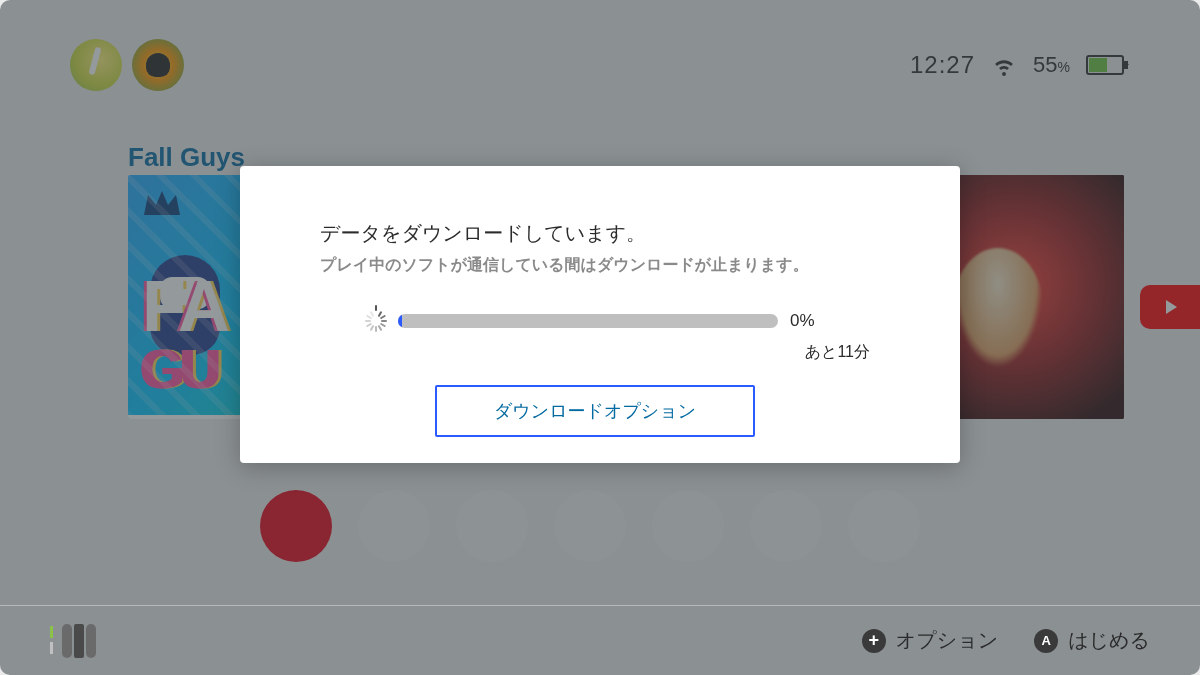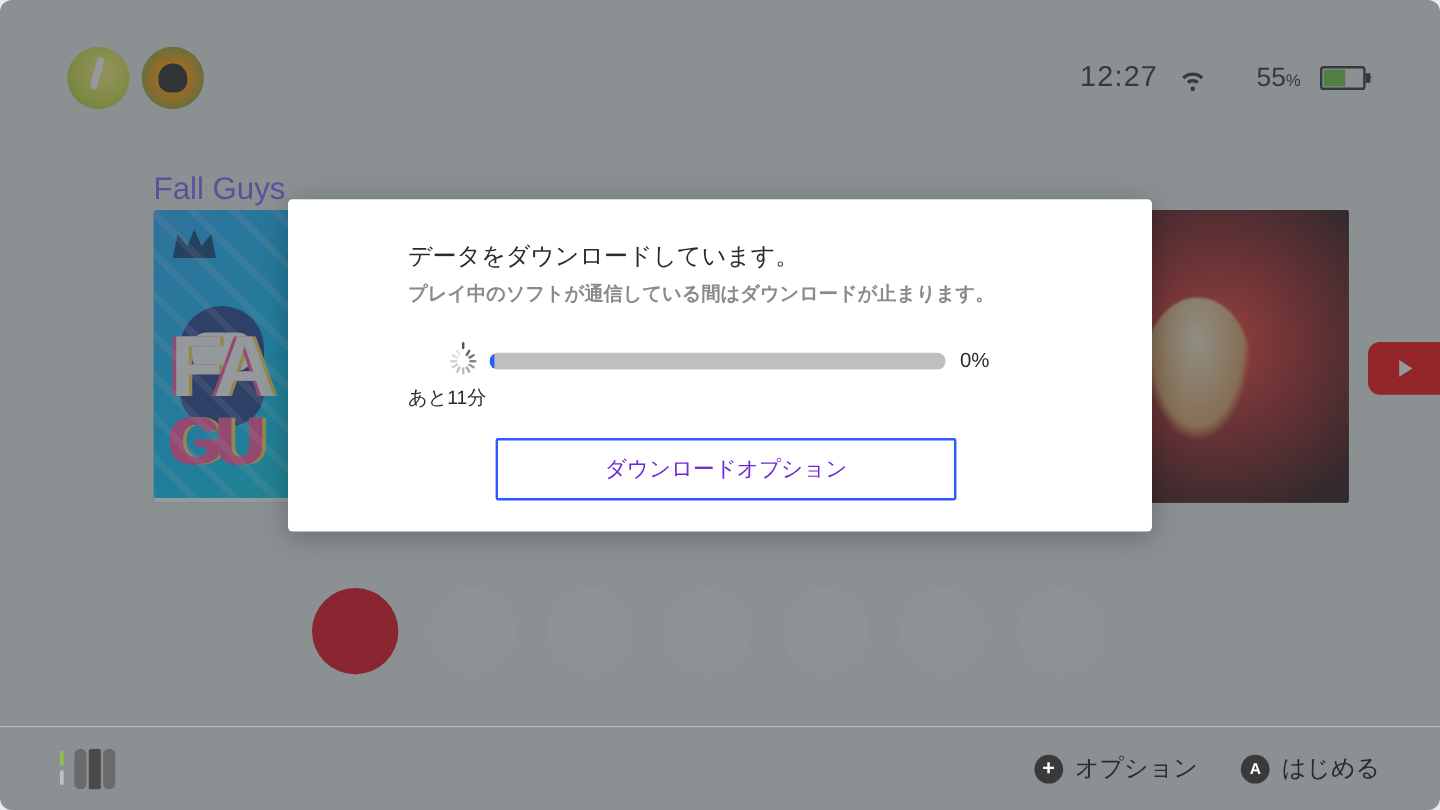--- a/index.html
+++ b/index.html
@@ -1,35 +1,35 @@
 <!DOCTYPE html>
 <html><head>
   <meta charset="utf-8">
   <style>
     * { margin: 0; padding: 0; box-sizing: border-box; }
     html, body { width: 1200px; height: 675px; overflow: hidden; font-family: -apple-system, BlinkMacSystemFont, "Hiragino Sans", "Yu Gothic", sans-serif; }
     body { background: #ebebeb; position: relative; border-radius: 10px; }
 
     
-    .status-bar { position: absolute; top: 35px; left: 0; right: 0; height: 60px; display: flex; align-items: center; padding: 0 56px; }
+    .status-bar { position: absolute; top: 35px; left: 0; right: 0; height: 60px; display: flex; align-items: center; padding: 0 70px; }
     .avatars { display: flex; gap: 10px; }
     .avatar { width: 52px; height: 52px; border-radius: 50%; }
     .avatar-1 { background: radial-gradient(circle at 60% 40%, #fff176 0%, #cddc39 60%, #8bc34a 100%); position: relative; }
     .avatar-1::after { content: ""; position: absolute; top: 8px; left: 22px; width: 6px; height: 28px; background: #fff; border-radius: 3px; transform: rotate(15deg); }
     .avatar-2 { background: radial-gradient(circle at 50% 50%, #ffeb3b 0%, #ff9800 40%, #4caf50 100%); position: relative; }
     .avatar-2::after { content: ""; position: absolute; top: 14px; left: 14px; width: 24px; height: 24px; background: #212121; border-radius: 50% 50% 40% 40%; }
     .status-right { margin-left: auto; display: flex; align-items: center; gap: 16px; color: #2b2b2b; font-size: 24px; font-weight: 400; }
     .clock { letter-spacing: 1px; }
     .wifi-icon svg { width: 26px; height: 26px; display: block; }
-    .battery-pct { font-size: 22px; margin-left: 24px; }
+    .battery-pct { font-size: 22px; }
     .battery-pct .pct-sym { font-size: 14px; }
     .battery-icon svg { width: 44px; height: 24px; display: block; }
 
     
-    .game-title-label { position: absolute; top: 142px; left: 128px; color: #8b5cf6; font-size: 26px; font-weight: 400; }
+    .game-title-label { position: absolute; top: 142px; left: 128px; color: #0369a1; font-size: 26px; font-weight: 700; }
     .game-row { position: absolute; top: 175px; left: 128px; right: 0; height: 246px; display: flex; gap: 12px; }
     .game-tile { width: 244px; height: 244px; border-radius: 2px; flex-shrink: 0; position: relative; overflow: hidden; }
     .tile-1 { background: linear-gradient(135deg, #1fa9ff 0%, #00c4ff 50%, #00e0c0 100%); }
     .tile-1 .crown { position: absolute; top: 14px; left: 14px; width: 40px; height: 28px; }
     .tile-1 .crown svg { width: 40px; height: 28px; }
     .tile-1 .fg-logo { position: absolute; bottom: 26px; left: 14px; font-family: Impact, sans-serif; font-weight: 900; font-size: 72px; line-height: 0.8; color: #fff; text-shadow: -3px 0 #ff4fa0, 3px 0 #ffd54f; letter-spacing: -4px; }
     .tile-1 .fg-logo .line2 { color: #ff4fa0; font-size: 56px; }
     .tile-1 .bean { position: absolute; top: 80px; left: 22px; width: 70px; height: 100px; background: #1e3a8a; border-radius: 35px 35px 28px 28px; }
     .tile-1 .bean::before { content: ""; position: absolute; top: 22px; left: 10px; width: 50px; height: 32px; background: #fff; border-radius: 12px; }
     .tile-1 .progress-dl { position: absolute; bottom: 0; left: 0; width: 56%; height: 4px; background: #fff; }
@@ -43,31 +43,31 @@
     
     .dim { position: absolute; inset: 0; background: rgba(60, 70, 75, 0.55); }
 
     
     .dock { position: absolute; top: 490px; left: 260px; display: flex; gap: 26px; }
     .dock-circle { width: 72px; height: 72px; border-radius: 50%; background: #f0f0f0; }
     .dock-circle.red { background: #e60012; }
 
     
     .dialog { position: absolute; top: 166px; left: 240px; width: 720px; background: #fff; border-radius: 4px; box-shadow: 0 4px 24px rgba(0,0,0,0.25); overflow: visible; }
-    .dialog-body { padding: 34px 90px 26px 100px; }
+    .dialog-body { padding: 34px 90px 26px 80px; margin-top: 20px; }
     .dlg-title { font-size: 20px; color: #2b2b2b; font-weight: 500; margin-bottom: 8px; }
     .dlg-sub { font-size: 16px; color: #8a8a8a; font-weight: bold; }
     .progress-row { margin-top: 34px; display: flex; align-items: center; gap: 12px; justify-content: center; }
     .spinner { width: 22px; height: 22px; position: relative; }
     .spinner div { position: absolute; top: 0; left: 50%; width: 2px; height: 6px; background: #555; border-radius: 1px; transform-origin: 1px 11px; }
     .progress-track { width: 380px; height: 14px; background: #bfbfbf; border-radius: 7px; position: relative; overflow: hidden; }
     .progress-fill { position: absolute; top: 0; left: 0; height: 100%; width: 1%; background: #2b5bff; border-radius: 7px; }
     .progress-pct { font-size: 17px; color: #2b2b2b; min-width: 36px; }
-    .eta { text-align: left; margin-top: 10px; font-size: 16px; color: #2b2b2b; }
-    .opt-btn { margin: 22px auto 0; display: block; width: 384px; height: 52px; border: 2px solid #2b5bff; background: #fff; color: #6d28d9; font-size: 18px; border-radius: 2px; }
+    .eta { text-align: right; margin-top: 10px; font-size: 16px; color: #2b2b2b; }
+    .opt-btn { margin: 22px auto 0; display: block; width: 320px; height: 52px; border: 2px solid #2b5bff; background: #fff; color: #0369a1; font-size: 18px; border-radius: 2px; }
     .close-bar { margin-top: 26px; height: 72px; border-top: 1px solid #e0e0e0; display: flex; align-items: center; justify-content: center; color: #2b5bff; font-size: 22px; position: relative; border-radius: 0 0 4px 4px; box-shadow: 0 0 0 4px #2ee6c6, 0 0 16px 4px rgba(46,230,198,0.6); }
 
     
     .bottom-bar { position: absolute; bottom: 0; left: 0; right: 0; height: 70px; border-top: 1px solid #b8b8b8; display: flex; align-items: center; padding: 0 50px; }
     .controller-icon svg { width: 48px; height: 34px; display: block; }
     .hint-group { margin-left: auto; display: flex; gap: 36px; align-items: center; }
     .hint { display: flex; align-items: center; gap: 10px; color: #2b2b2b; font-size: 20px; }
     .hint-btn { width: 24px; height: 24px; border-radius: 50%; background: #3a3a3a; color: #fff; display: flex; align-items: center; justify-content: center; font-size: 13px; font-weight: 700; }
     .hint-btn.plus { font-size: 18px; }
   </style>

